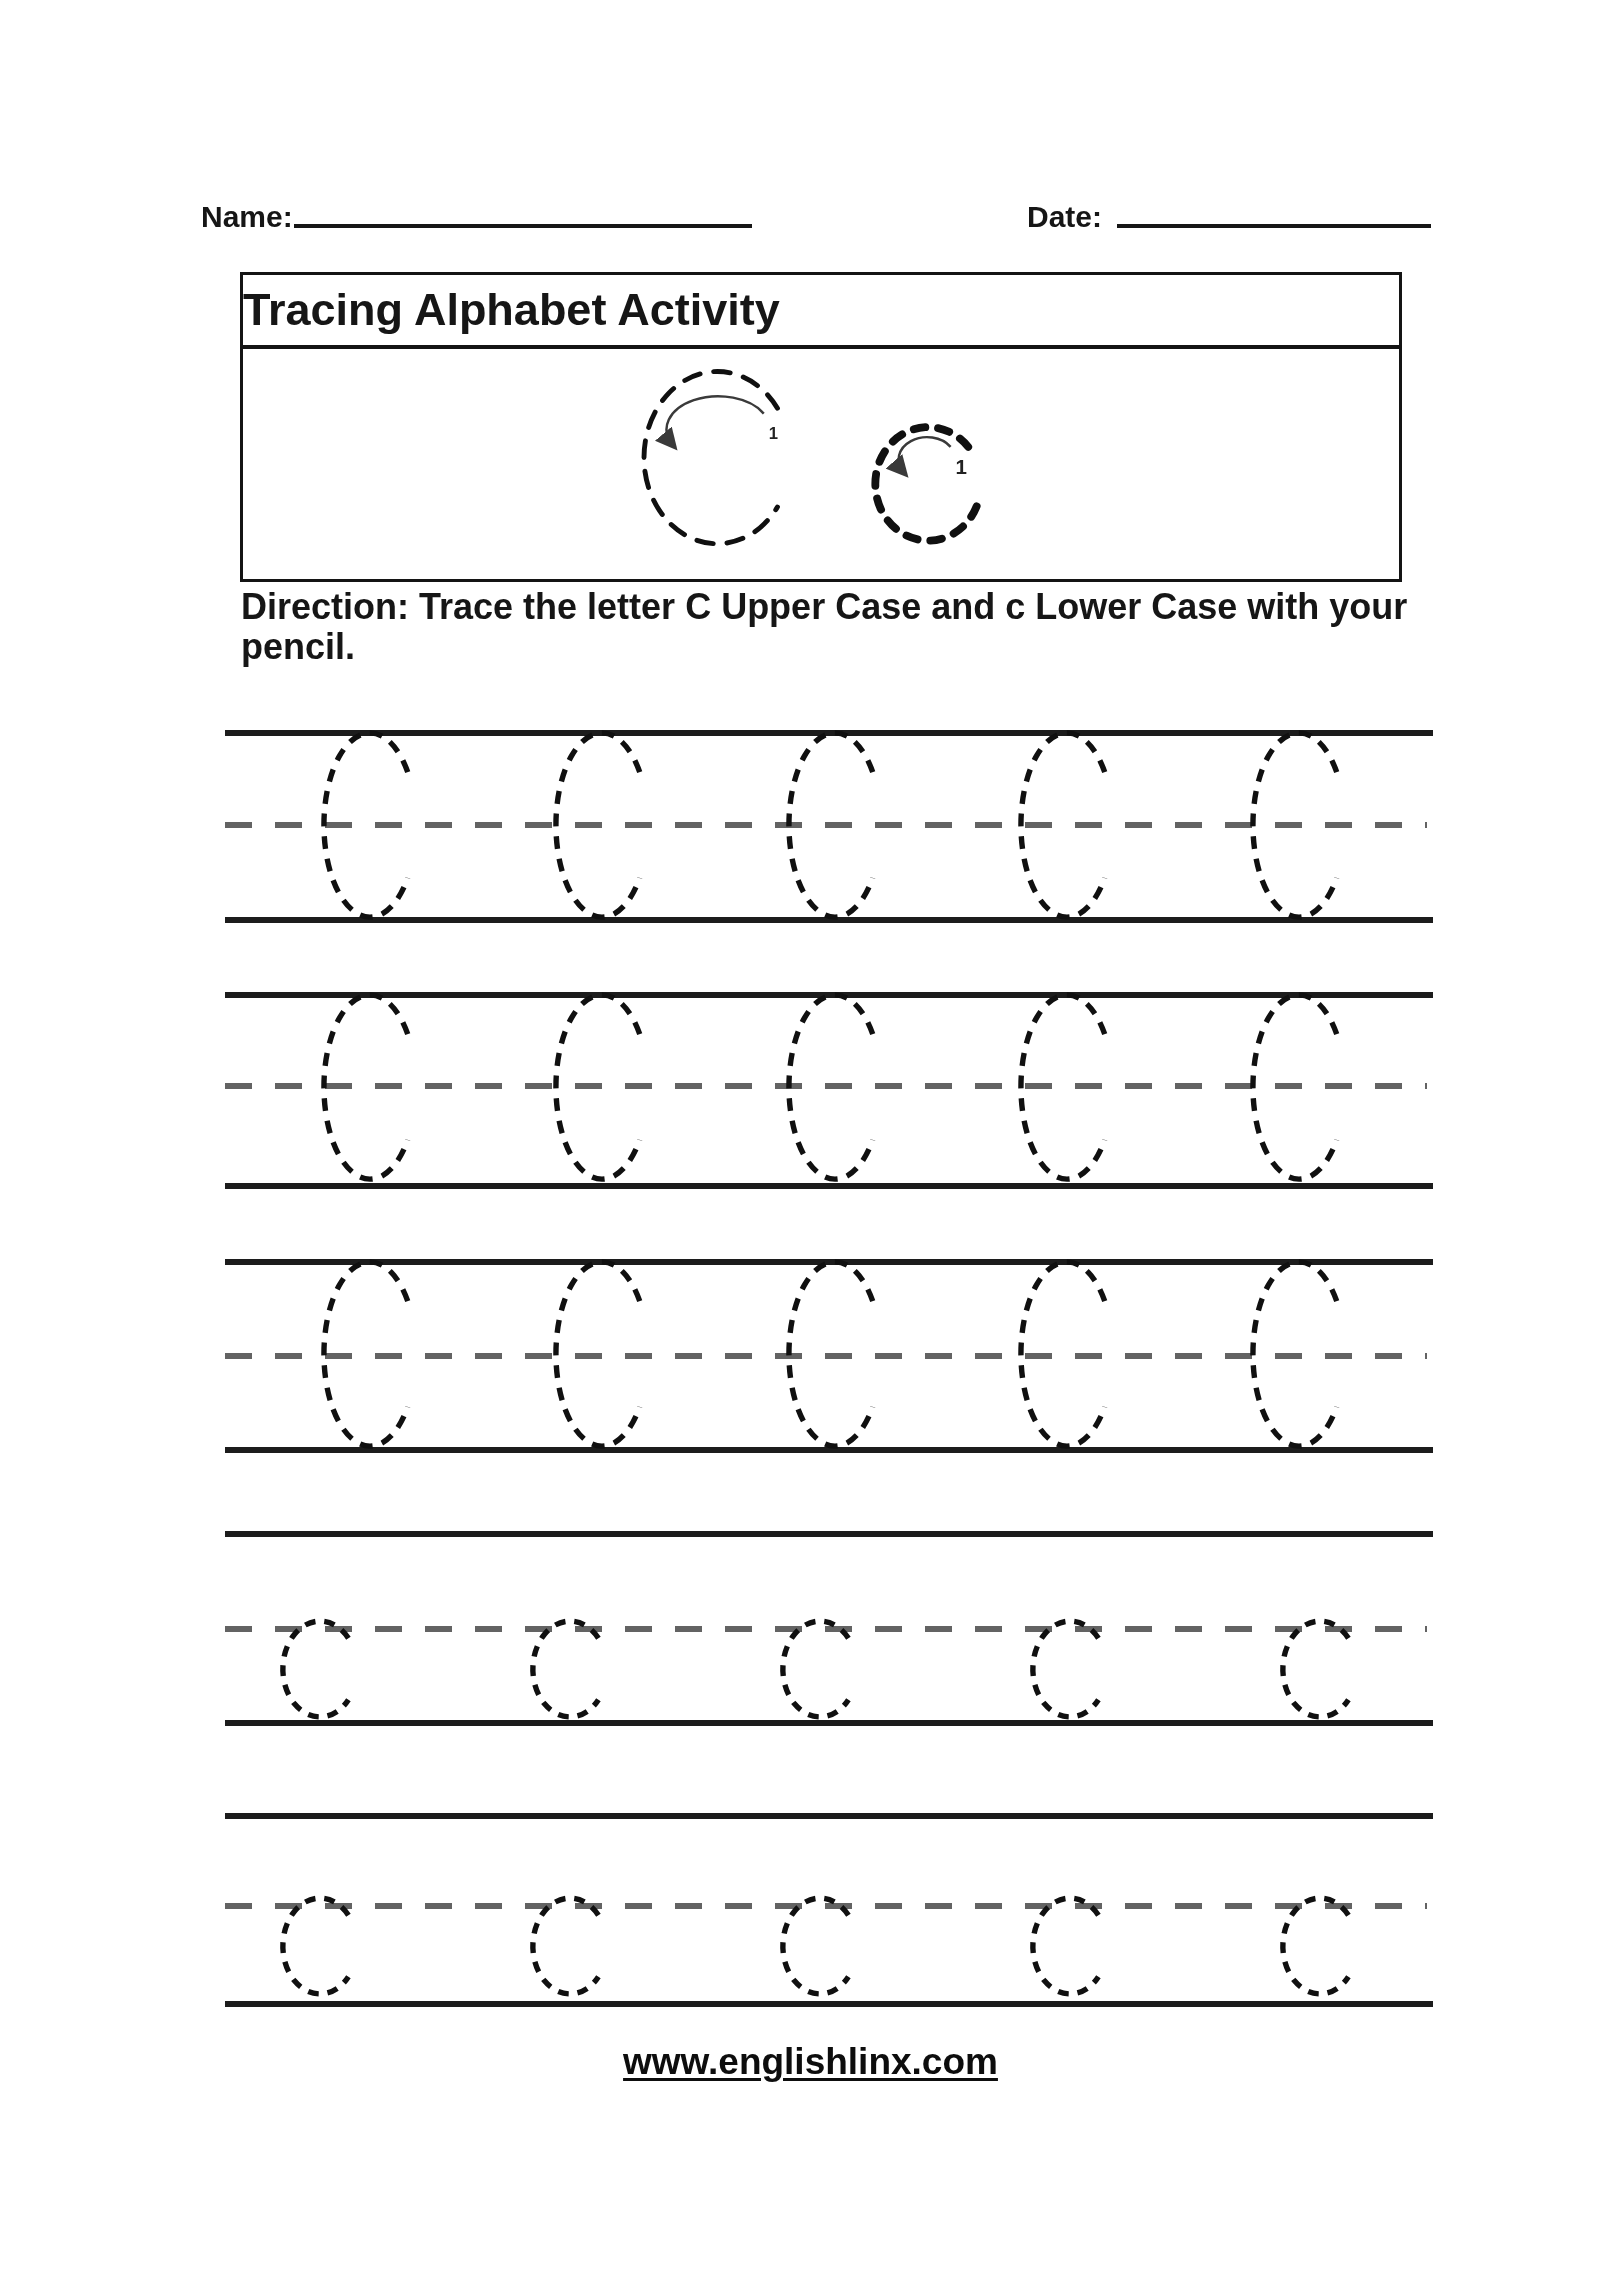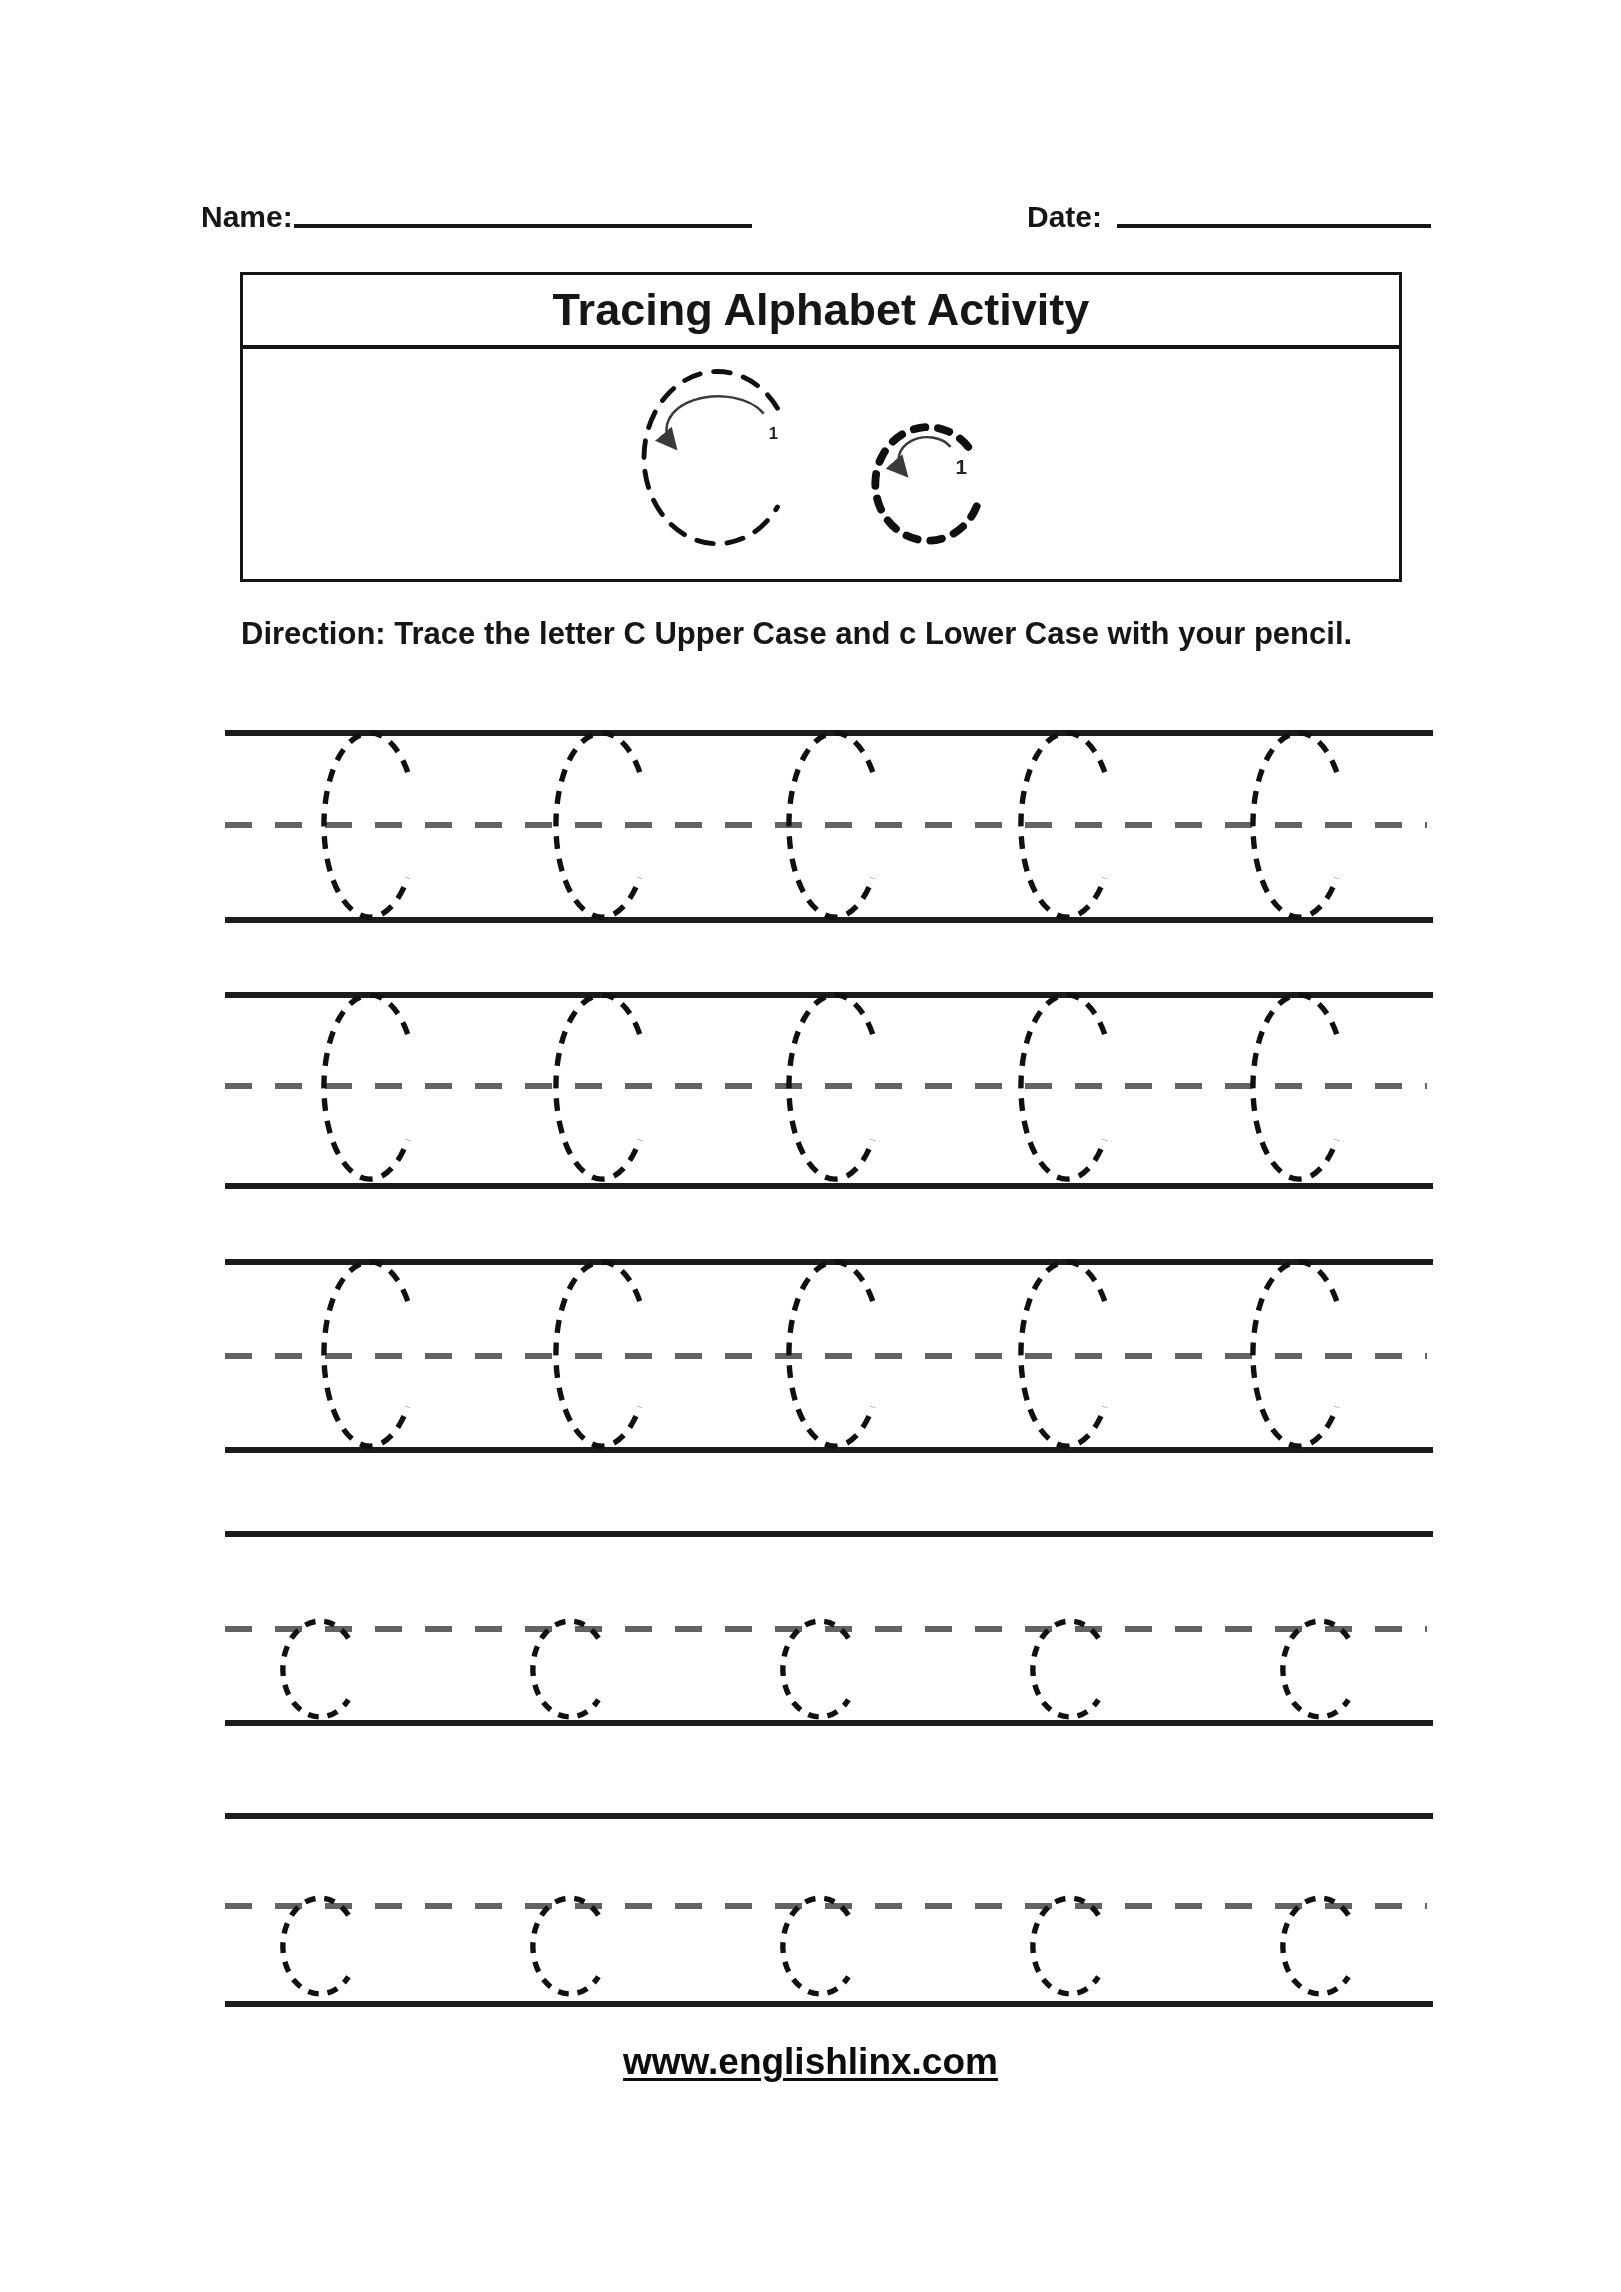--- a/index.html
+++ b/index.html
@@ -14,26 +14,26 @@
   .abs{position:absolute;}
   .label{font-weight:bold;font-size:30px;line-height:1;}
   .fill-line{height:3.9px;background:#161616;}
   #title-box{
     left:240px;top:272px;width:1162px;height:310px;
     border:3.9px solid #141414;box-sizing:border-box;
   }
   #title-row{
     left:0;top:0;width:100%;height:70px;
     border-bottom:4.9px solid #141414;box-sizing:content-box;
-    display:flex;align-items:center;justify-content:center;
+    display:flex;align-items:center;justify-content:flex-start;
   }
   #title-text{font-weight:bold;font-size:45px;letter-spacing:0px;}
   #direction-text{
-    left:241px;top:617px;width:1235px;
-    font-weight:bold;font-size:31px;line-height:1.1;
+    left:241px;top:587px;width:1235px;
+    font-weight:bold;font-size:36px;line-height:1.1;
   }
   .trace-row{left:225px;width:1208px;}
   .row-line{position:absolute;left:0;width:1208px;height:5.9px;background:#1c1c1c;}
   .row-midline{
     position:absolute;left:0;width:1202px;height:5.9px;
     background:repeating-linear-gradient(90deg,#636363 0px,#636363 27.4px,transparent 27.4px,transparent 50px);
   }
   .trace-letter{position:absolute;}
   #footer-text{
     left:0;top:2041px;width:1621px;text-align:center;

